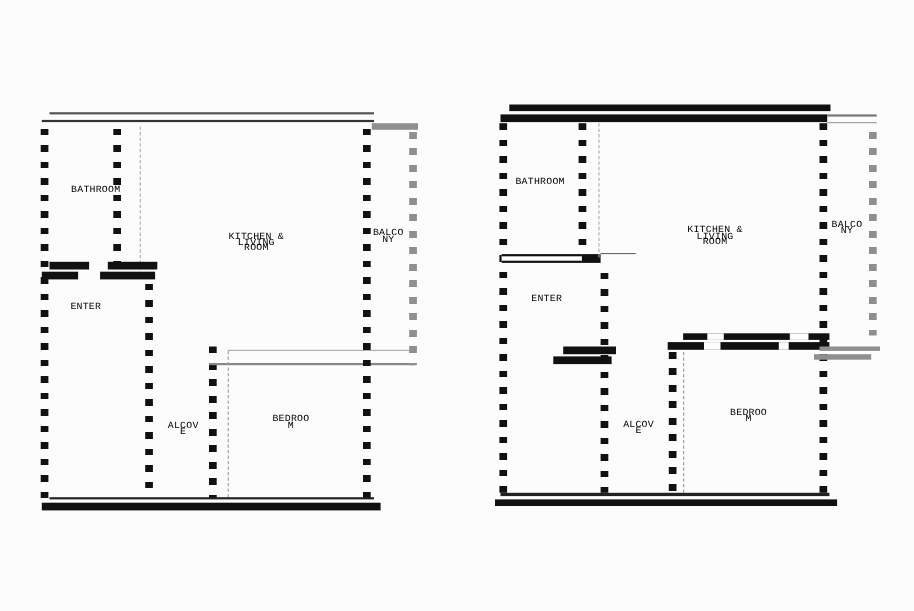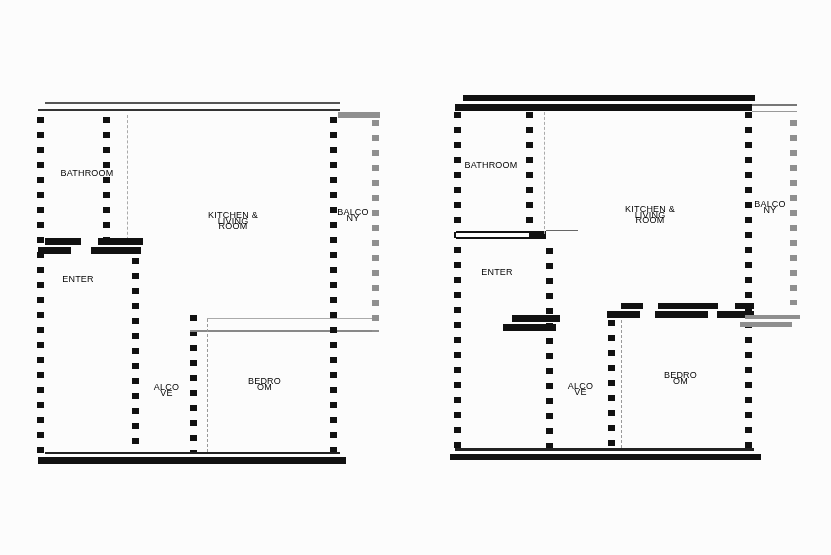--- a/index.html
+++ b/index.html
@@ -10,21 +10,21 @@
   }
   *{box-sizing:border-box;}
   html,body{margin:0;padding:0;}
   body{
     width:831px;height:555px;
     background:var(--bg);
     font-family:"Liberation Sans", sans-serif;
     overflow:hidden;
   }
   .canvas{position:relative;width:831px;height:555px;background:var(--bg);}
-  .plan{position:absolute;}
+  .plan{position:absolute;font-family:Liberation Mono, monospace;}
   .plan-left{left:35px;top:95px;width:345px;height:375px;}
   .plan-right{left:450px;top:90px;width:350px;height:375px;}
 
   
   .hw{position:absolute;background:var(--wall);}
   
   .tl{position:absolute;background:#666;}
   
   .dw{
     position:absolute;width:7px;

